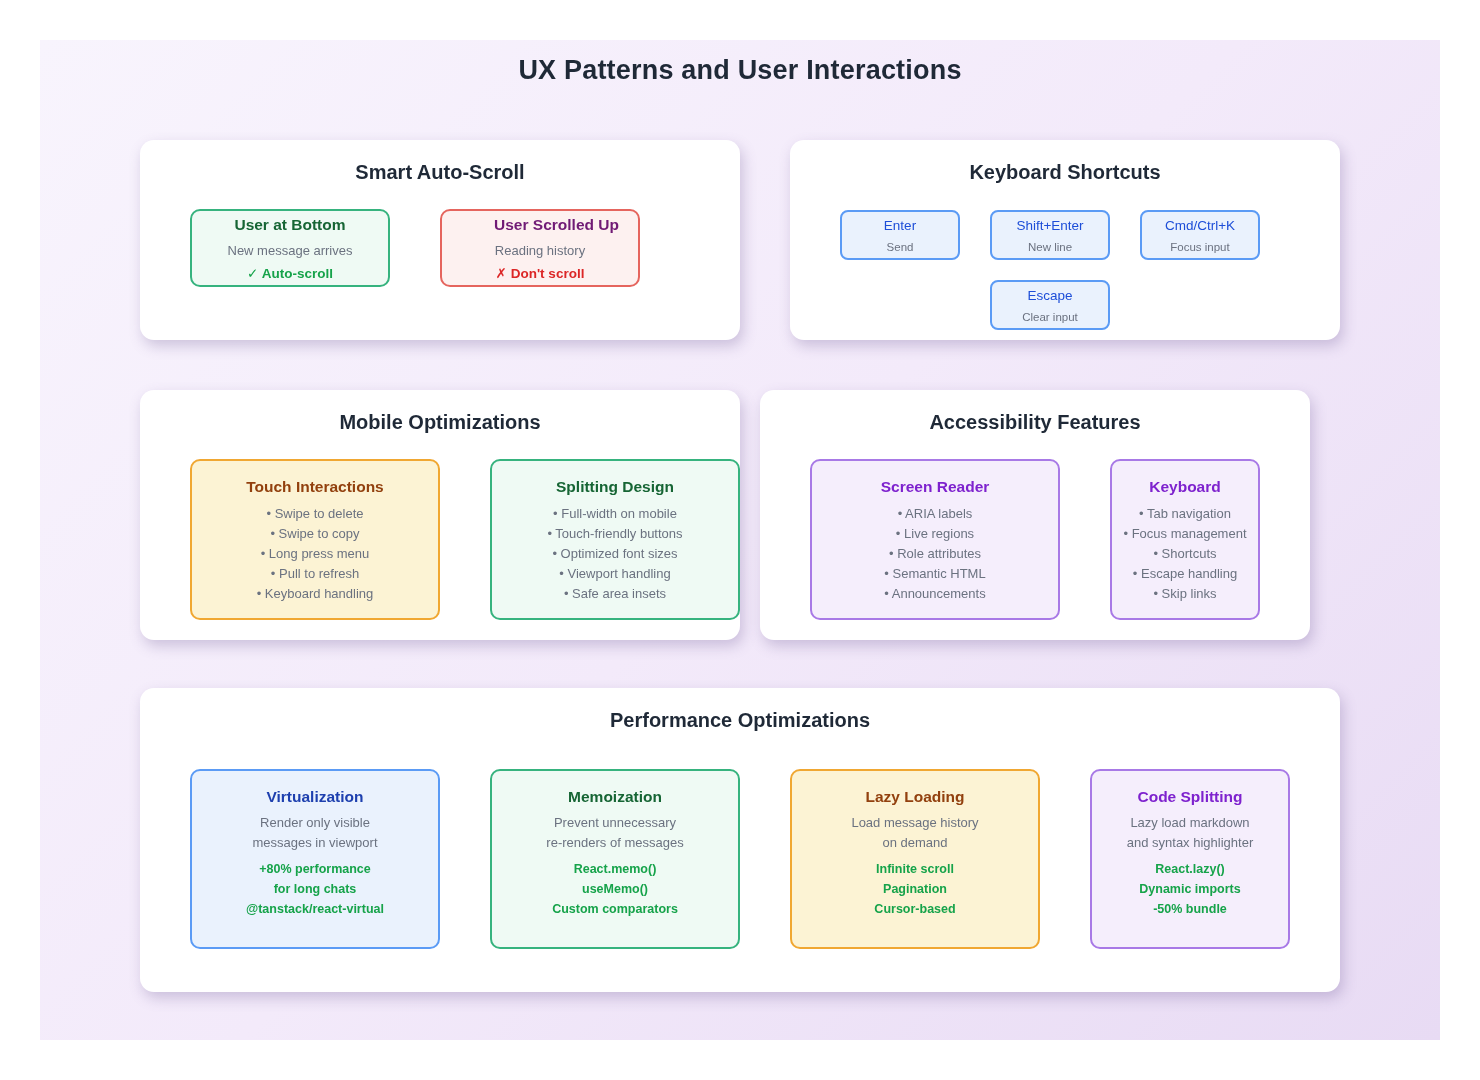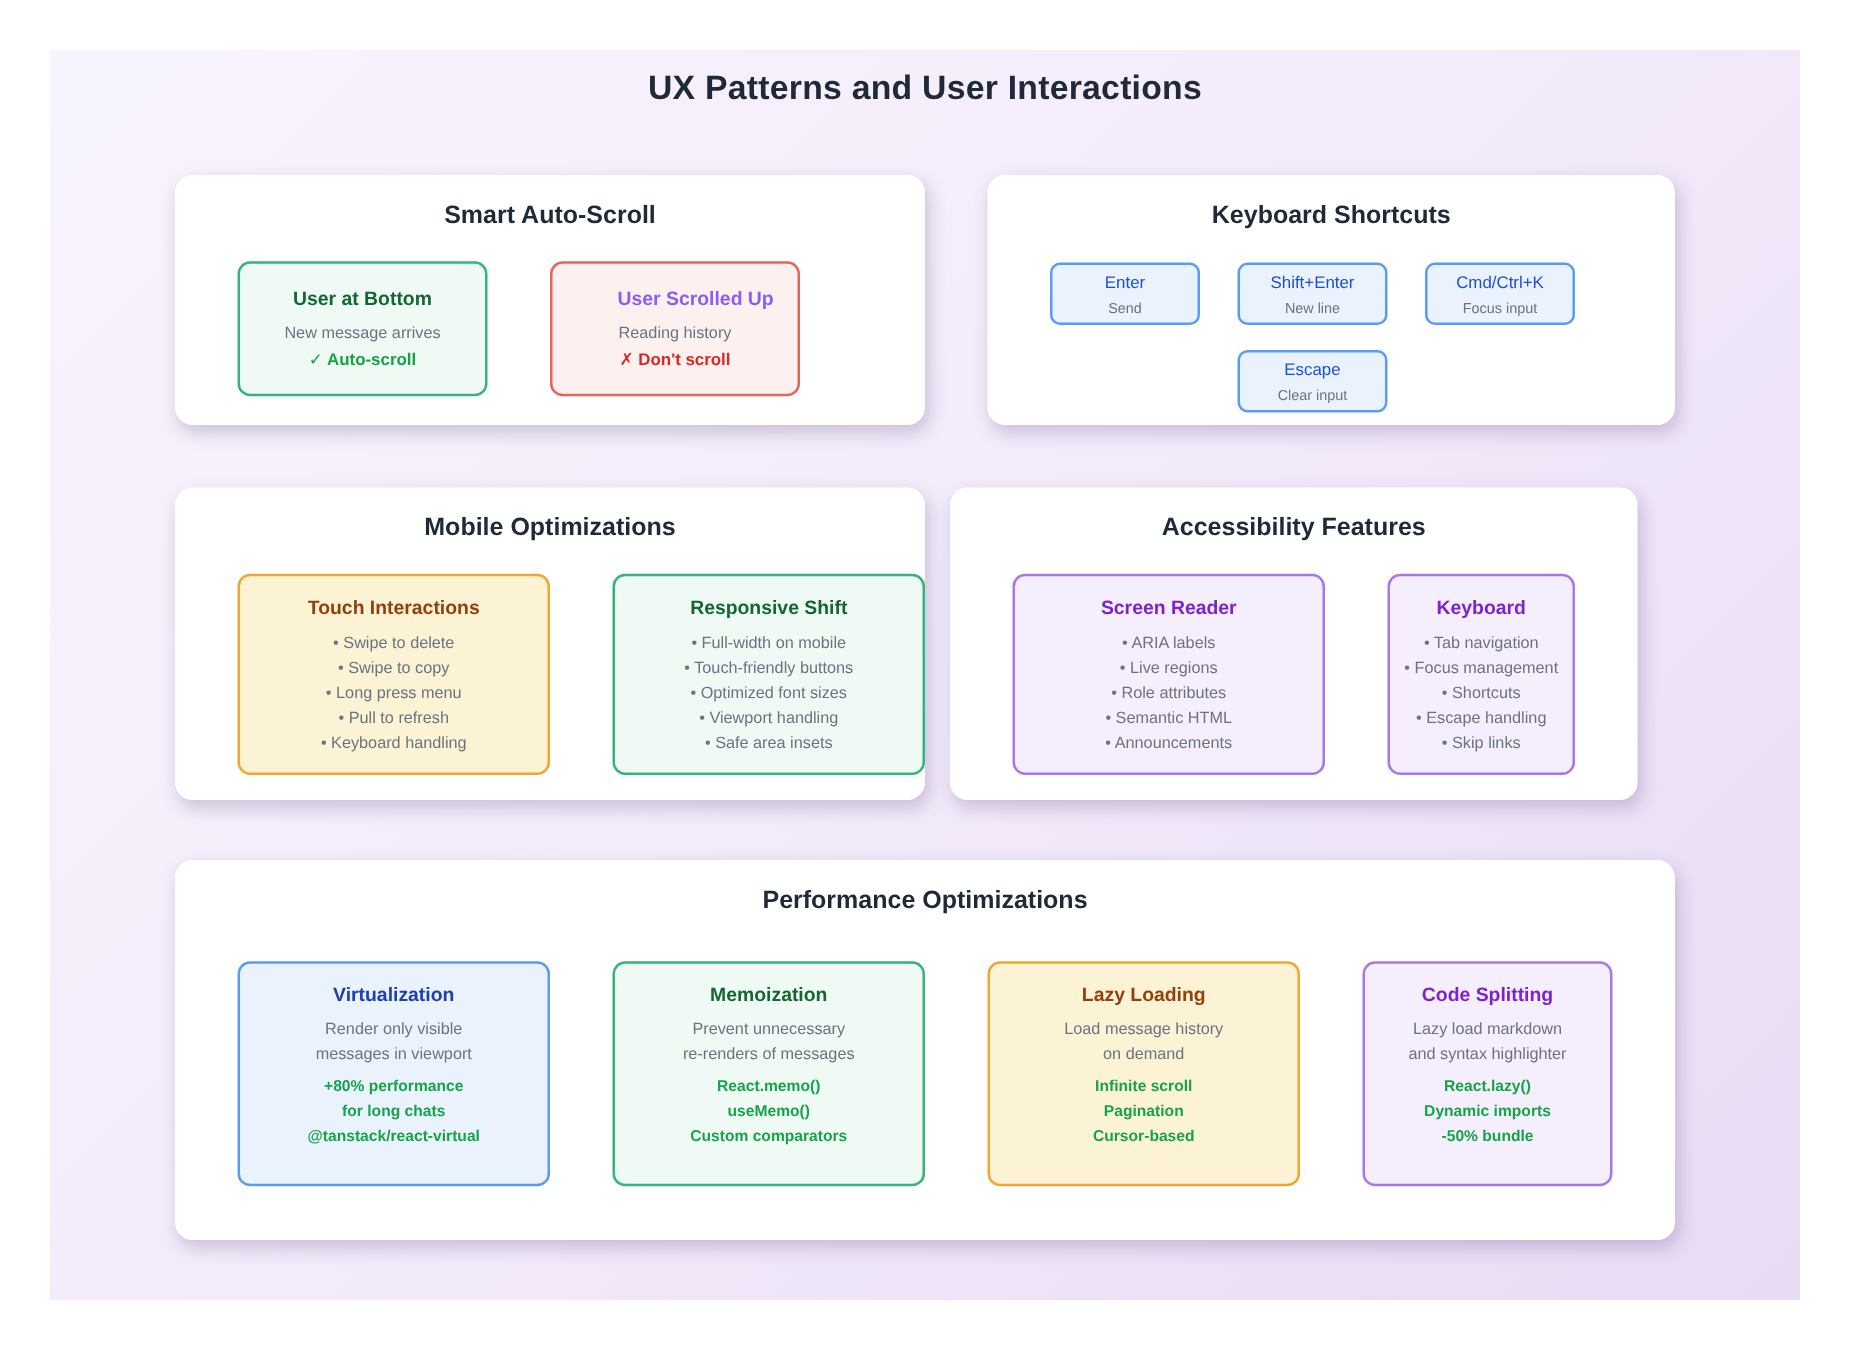--- a/index.html
+++ b/index.html
@@ -19,30 +19,30 @@
   .card-shortcuts  { left:790px; top:140px; width:550px; height:200px; }
   .card-mobile     { left:140px; top:390px; width:600px; height:250px; }
   .card-a11y       { left:760px; top:390px; width:550px; height:250px; }
   .card-perf       { left:140px; top:688px; width:1200px; height:304px; }
 
   .sub { position:absolute; border:2px solid; border-radius:10px; }
   .sub-title { font-size:15.5px; font-weight:bold; }
   .sub.green  { background:#effaf4; border-color:#36b37e; }
   .sub.green  .sub-title { color:#166534; }
   .sub.red    { background:#fdf1f0; border-color:#e5655e; }
-  .sub.red    .sub-title { color:#8b5cf6;padding-left:33px; }
+  .sub.red    .sub-title { color:#701a75;padding-left:33px; }
   .sub.blue   { background:#eaf2fd; border-color:#5b9bf5; }
   .sub.blue   .sub-title { color:#1e40af; }
   .sub.amber  { background:#fcf3d4; border-color:#f0a732; }
   .sub.amber  .sub-title { color:#92400e; }
   .sub.purple { background:#f5eefc; border-color:#a879e6; }
   .sub.purple .sub-title { color:#7e22ce; }
 
   
-  .state-box { width:200px; height:108px; top:69px; display:flex; flex-direction:column;
+  .state-box { width:200px; height:78px; top:69px; display:flex; flex-direction:column;
     align-items:center; justify-content:center; text-align:center; }
   .state-box.pos-0 { left:50px; }
   .state-box.pos-1 { left:300px; }
   .state-line1 { margin-top:9px; font-size:13px; color:#6b7280; }
   .state-line2 { margin-top:7px; font-size:13.5px; font-weight:bold; }
   .state-line2.ok  { color:#16a34a; }
   .state-line2.bad { color:#dc2626; }
 
   
   .key { width:120px; height:50px; display:flex; flex-direction:column; align-items:center;
@@ -121,21 +121,21 @@
       <div class="sub-title">Touch Interactions</div>
       <div>
           <div class="bullet-item">• Swipe to delete</div>
           <div class="bullet-item">• Swipe to copy</div>
           <div class="bullet-item">• Long press menu</div>
           <div class="bullet-item">• Pull to refresh</div>
           <div class="bullet-item">• Keyboard handling</div>
         </div>
     </div>
     <div class="sub green feature-box pos-1">
-      <div class="sub-title">Responsive Shift</div>
+      <div class="sub-title">Splitting Design</div>
       <div>
           <div class="bullet-item">• Full-width on mobile</div>
           <div class="bullet-item">• Touch-friendly buttons</div>
           <div class="bullet-item">• Optimized font sizes</div>
           <div class="bullet-item">• Viewport handling</div>
           <div class="bullet-item">• Safe area insets</div>
         </div>
     </div>
   </div>
 

